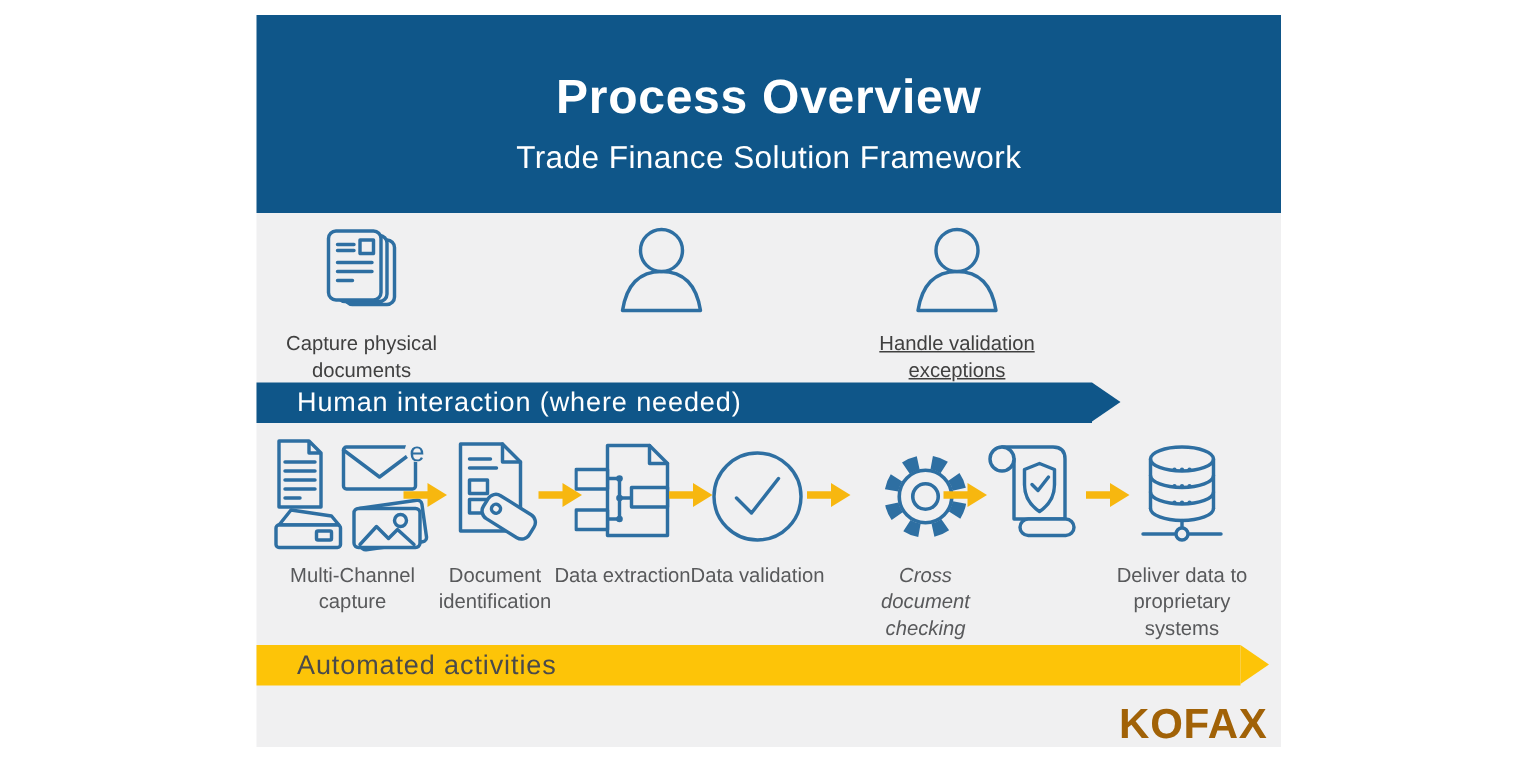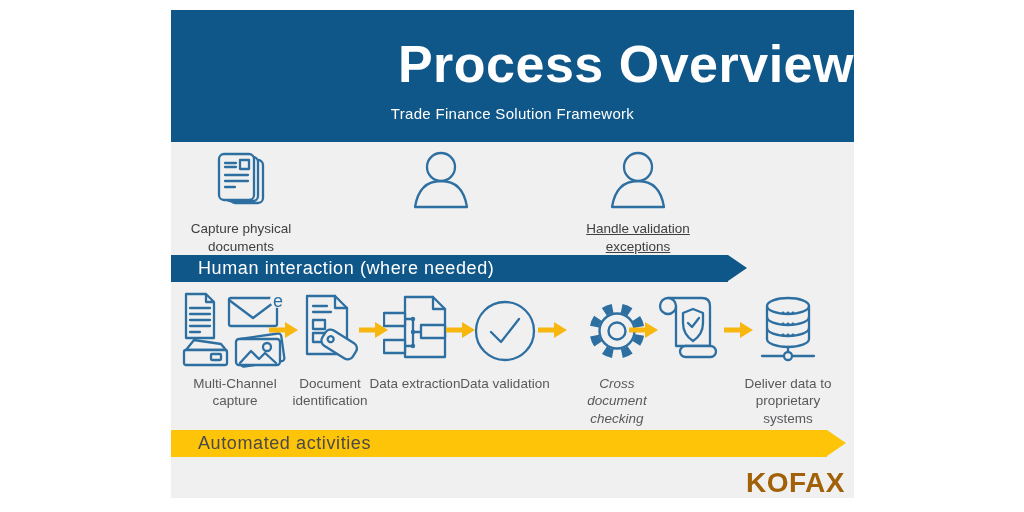--- a/index.html
+++ b/index.html
@@ -6,22 +6,22 @@
   body{
     width:1024px;height:512px;background:#ffffff;position:relative;overflow:hidden;
     font-family:"Liberation Sans", sans-serif;
   }
   .slide{position:absolute;left:171px;top:10px;width:683px;height:488px;}
   
   .header{
     position:absolute;left:0;top:0;width:683px;height:132px;
     background:#0F5689;color:#ffffff;text-align:center;
   }
-  .title{font-size:52px;font-weight:bold;letter-spacing:.5px;padding-top:24px;text-align:right;}
-  .subtitle{font-size:15px;margin-top:11px;letter-spacing:.3px;}
+  .title{font-size:32px;font-weight:bold;letter-spacing:.5px;padding-top:36px;}
+  .subtitle{font-size:21px;margin-top:11px;letter-spacing:.3px;}
   
   .canvas{
     position:absolute;left:0;top:132px;width:683px;height:356px;background:#F0F0F1;
   }
   
   .hitem{position:absolute;top:8px;text-align:center;color:#404040;}
   .hitem .hicon{height:62px;display:flex;align-items:center;justify-content:center;}
   .hitem .hlabel{font-size:13.5px;line-height:1.3;margin-top:8px;}
   .hitem-1{left:5px;width:130px;}
   .hitem-2{left:184px;width:172px;}

